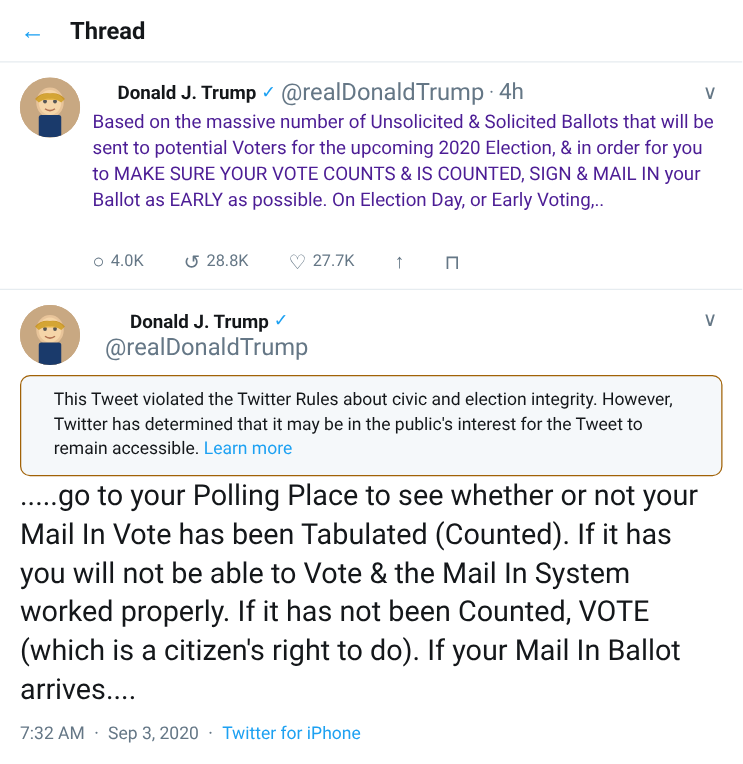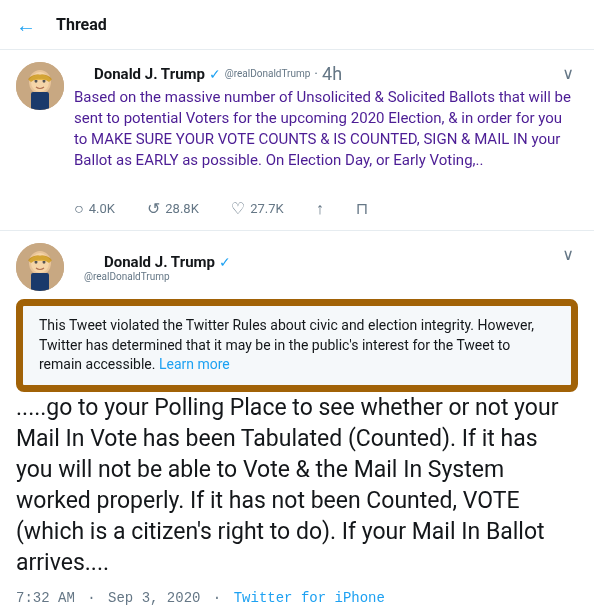--- a/index.html
+++ b/index.html
@@ -20,21 +20,21 @@
       border-bottom: 1px solid #e6ecf0;
       height: 50px;
     }
     .header-back {
       color: #1da1f2;
       font-size: 20px;
       margin-right: 20px;
       cursor: pointer;
     }
     .header-title {
-      font-size: 16px;
+      font-size: 19px;
       font-weight: 700;
       color: #14171a;
     }
 
     
     .tweet {
       display: flex;
       padding: 12px 16px;
       border-bottom: 1px solid #e6ecf0;
       position: relative;
@@ -81,21 +81,21 @@
       margin-left: 20px;
     }
 
     .verified-badge {
       color: #1da1f2;
       font-size: 14px;
     }
 
     .user-handle {
       color: #657786;
-      font-size: 10px;
+      font-size: 19px;
     }
 
     .tweet-time {
       color: #657786;
       font-size: 18px;
     }
 
     .tweet-dot {
       color: #657786;
       font-size: 14px;
@@ -132,23 +132,23 @@
       cursor: pointer;
     }
 
     .action-icon {
       font-size: 16px;
     }
 
     
     .warning-box {
       background: #f5f8fa;
-      border: 7px solid #a16207;
+      border: 1px solid #a16207;
       border-radius: 8px;
-      padding: 10px 16px;
+      padding: 10px 26px;
       margin-top: 8px;
       font-size: 14px;
       color: #14171a;
       line-height: 1.4;
     }
 
     .warning-box .learn-more {
       color: #1da1f2;
       text-decoration: none;
     }
@@ -177,21 +177,20 @@
       line-height: 1.35;
       color: #14171a;
       margin-bottom: 12px;
       font-weight: 400;
     }
 
     .tweet-meta {
       color: #657786;
       font-size: 14px;
       margin-bottom: 10px;
-      font-family: Liberation Mono, monospace;
     }
 
     .tweet-meta .dot {
       margin: 0 4px;
     }
 
     
     .bottom-actions {
       display: flex;
       justify-content: space-around;

